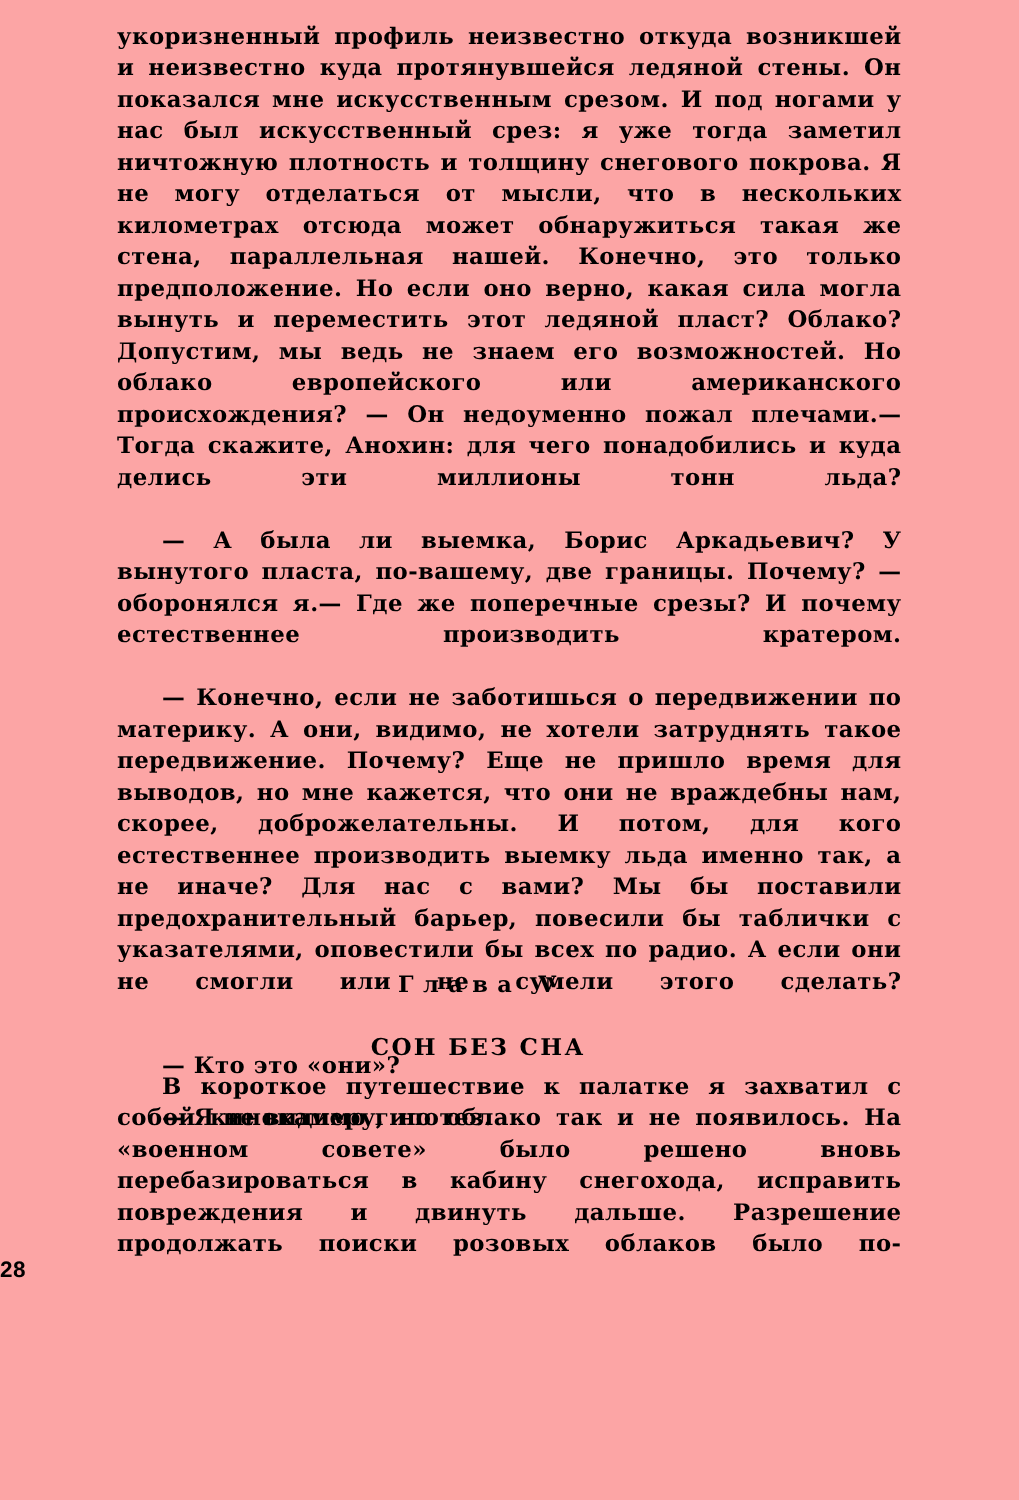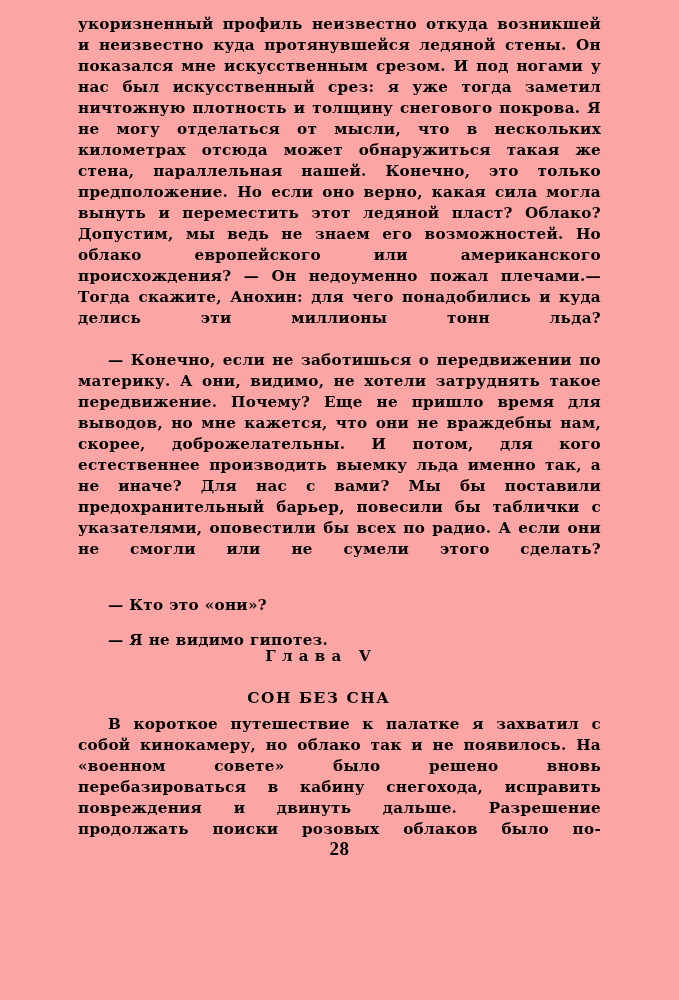--- a/index.html
+++ b/index.html
@@ -92,34 +92,35 @@
     top: 714px;
     width: 523px;
   }
 
   
   #folio {
     position: absolute;
     left: 0;
     top: 838px;
     width: 679px;
-    text-align: center;
-    font-family: Liberation Serif, serif;
+    text-align: left;
+    font-family: Liberation Sans, sans-serif;
     font-weight: bold;
-    font-size: 19px;
+    font-size: 15px;
     letter-spacing: 0.02em;
   }
 </style>
 </head>
 <body>
 
 <div id="page">
 
   <div id="text-column">
     <p class="para">укоризненный профиль неизвестно откуда возникшей и неизвестно куда протянувшейся ледяной стены. Он показался мне искусственным срезом. И под ногами у нас был искусственный срез: я уже тогда заметил ничтожную плотность и толщину снегового покрова. Я не могу отделаться от мысли, что в нескольких километрах отсюда может обнаружиться такая же стена, параллельная нашей. Конечно, это только предположение. Но если оно верно, какая сила могла вынуть и переместить этот ледяной пласт? Облако? Допустим, мы ведь не знаем его возможностей. Но облако европейского или американского происхождения? — Он недоуменно пожал плечами.— Тогда скажите, Анохин: для чего понадобились и куда делись эти миллионы тонн льда?</p>
+    <p class="para indent">— А была ли выемка, Борис Аркадьевич? У вынутого пласта, по-вашему, две границы. Почему? — оборонялся я.— Где же поперечные срезы? И почему естественнее производить кратером.</p>
     <p class="para indent">— Конечно, если не заботишься о передвижении по материку. А они, видимо, не хотели затруднять такое передвижение. Почему? Еще не пришло время для выводов, но мне кажется, что они не враждебны нам, скорее, доброжелательны. И потом, для кого естественнее производить выемку льда именно так, а не иначе? Для нас с вами? Мы бы поставили предохранительный барьер, повесили бы таблички с указателями, оповестили бы всех по радио. А если они не смогли или не сумели этого сделать?</p>
     <p class="para indent nojustify">— Кто это «они»?</p>
     <p class="para indent nojustify">— Я не видимо гипотез.</p>
   </div>
 
   <div id="chapter-block">
     <div id="chapter-number">Глава V</div>
     <div id="chapter-title">СОН БЕЗ СНА</div>
   </div>
 

